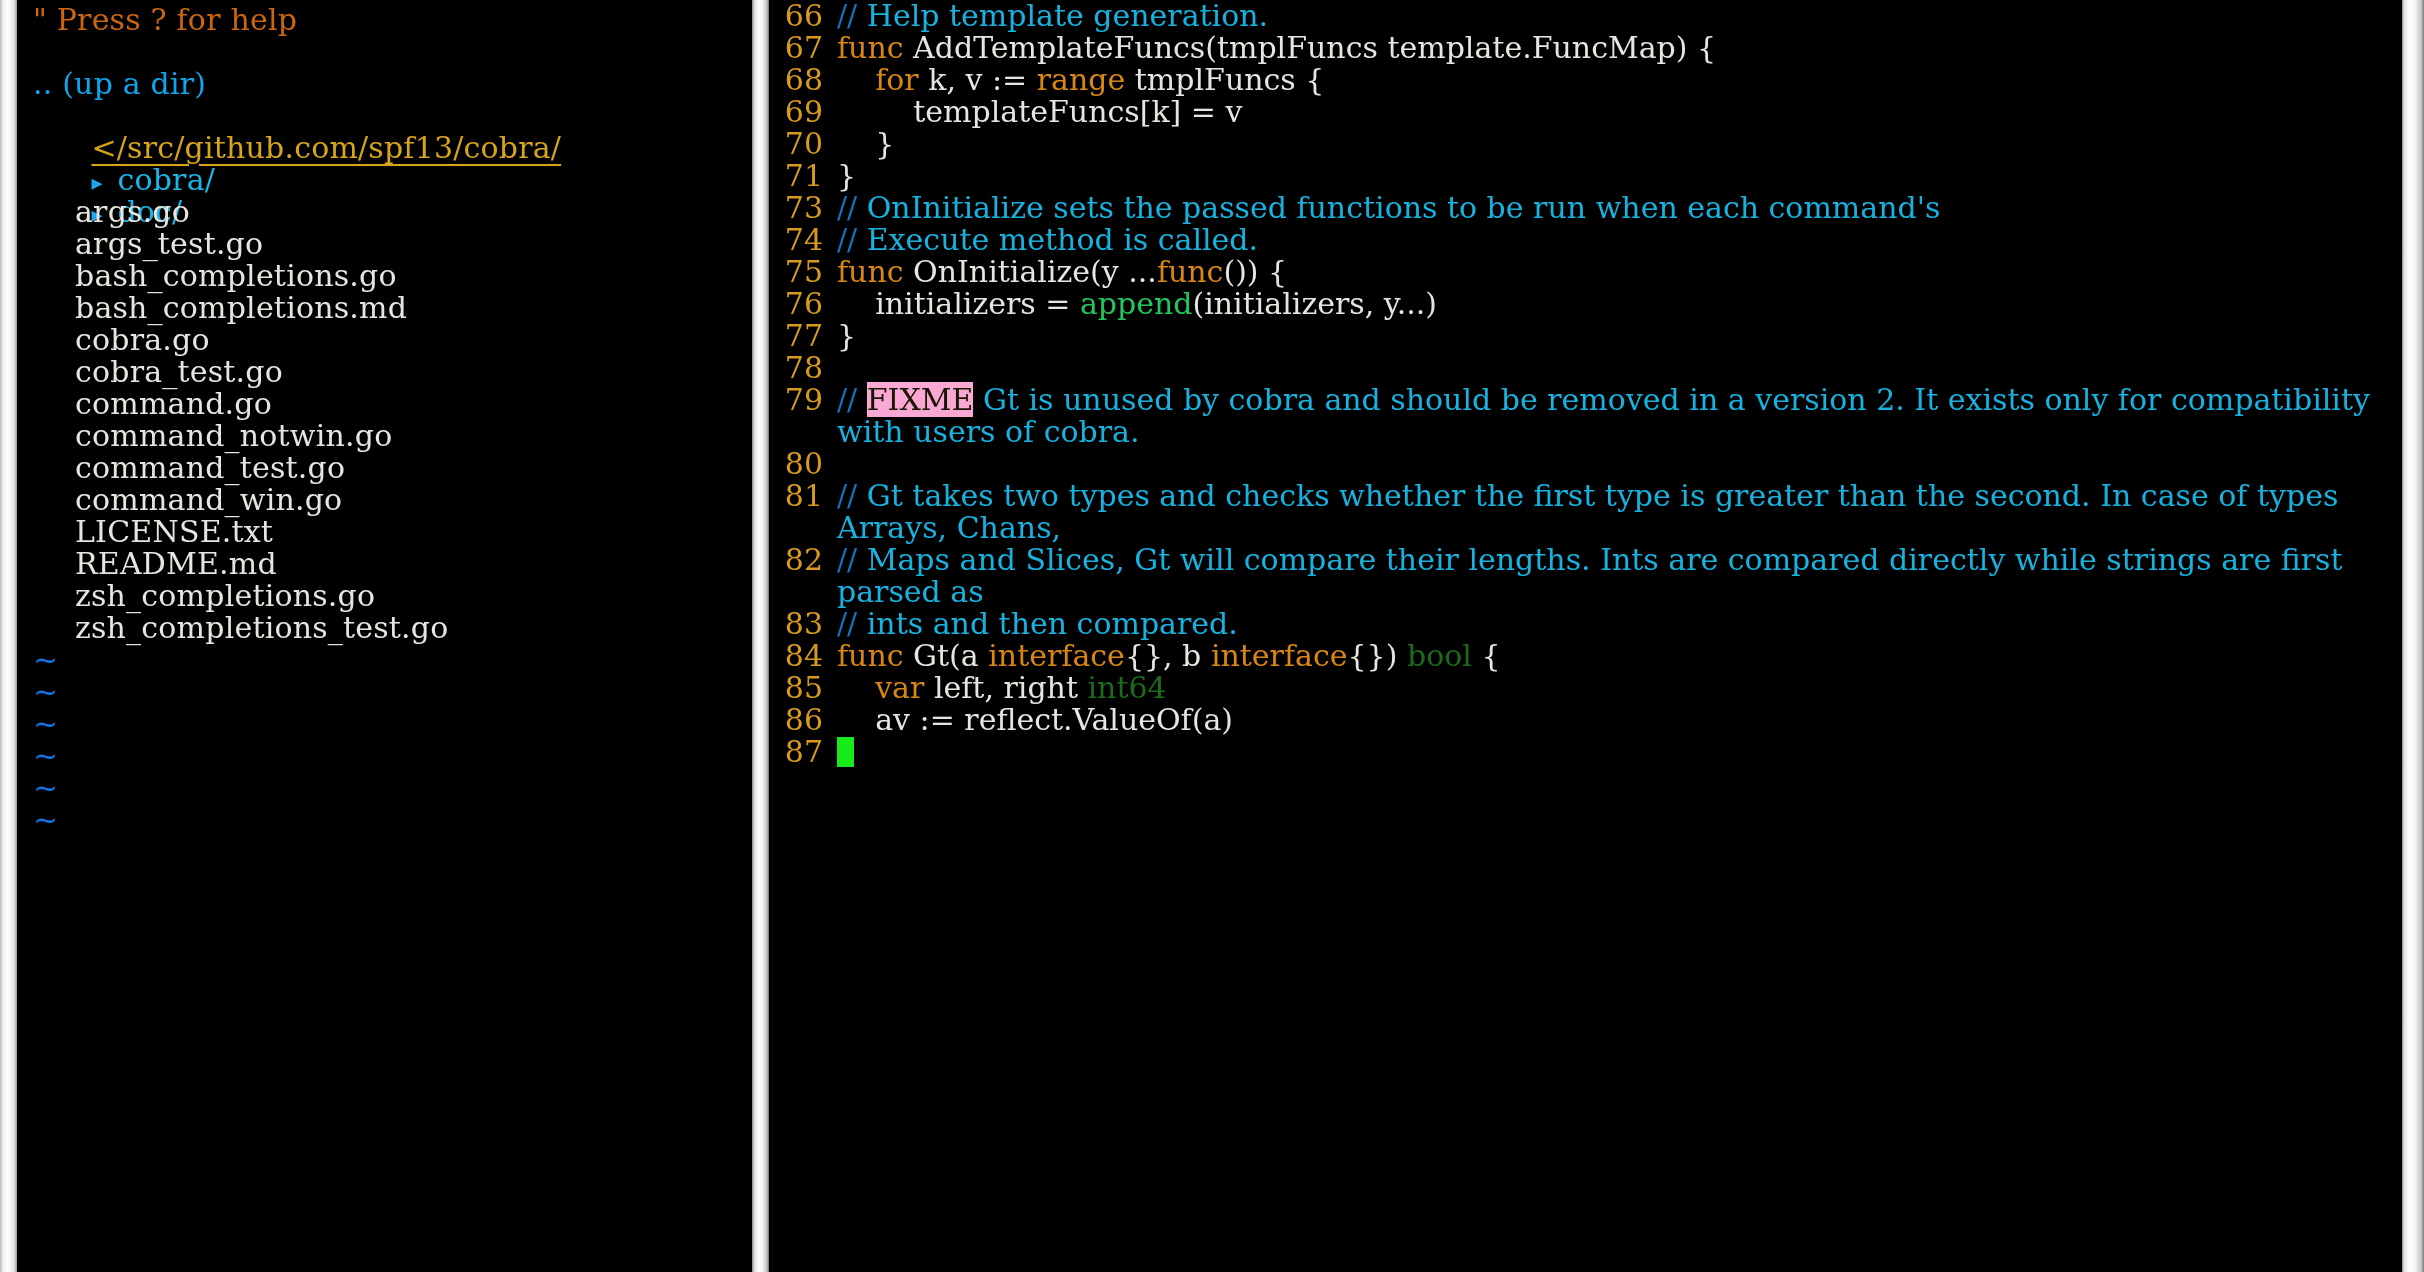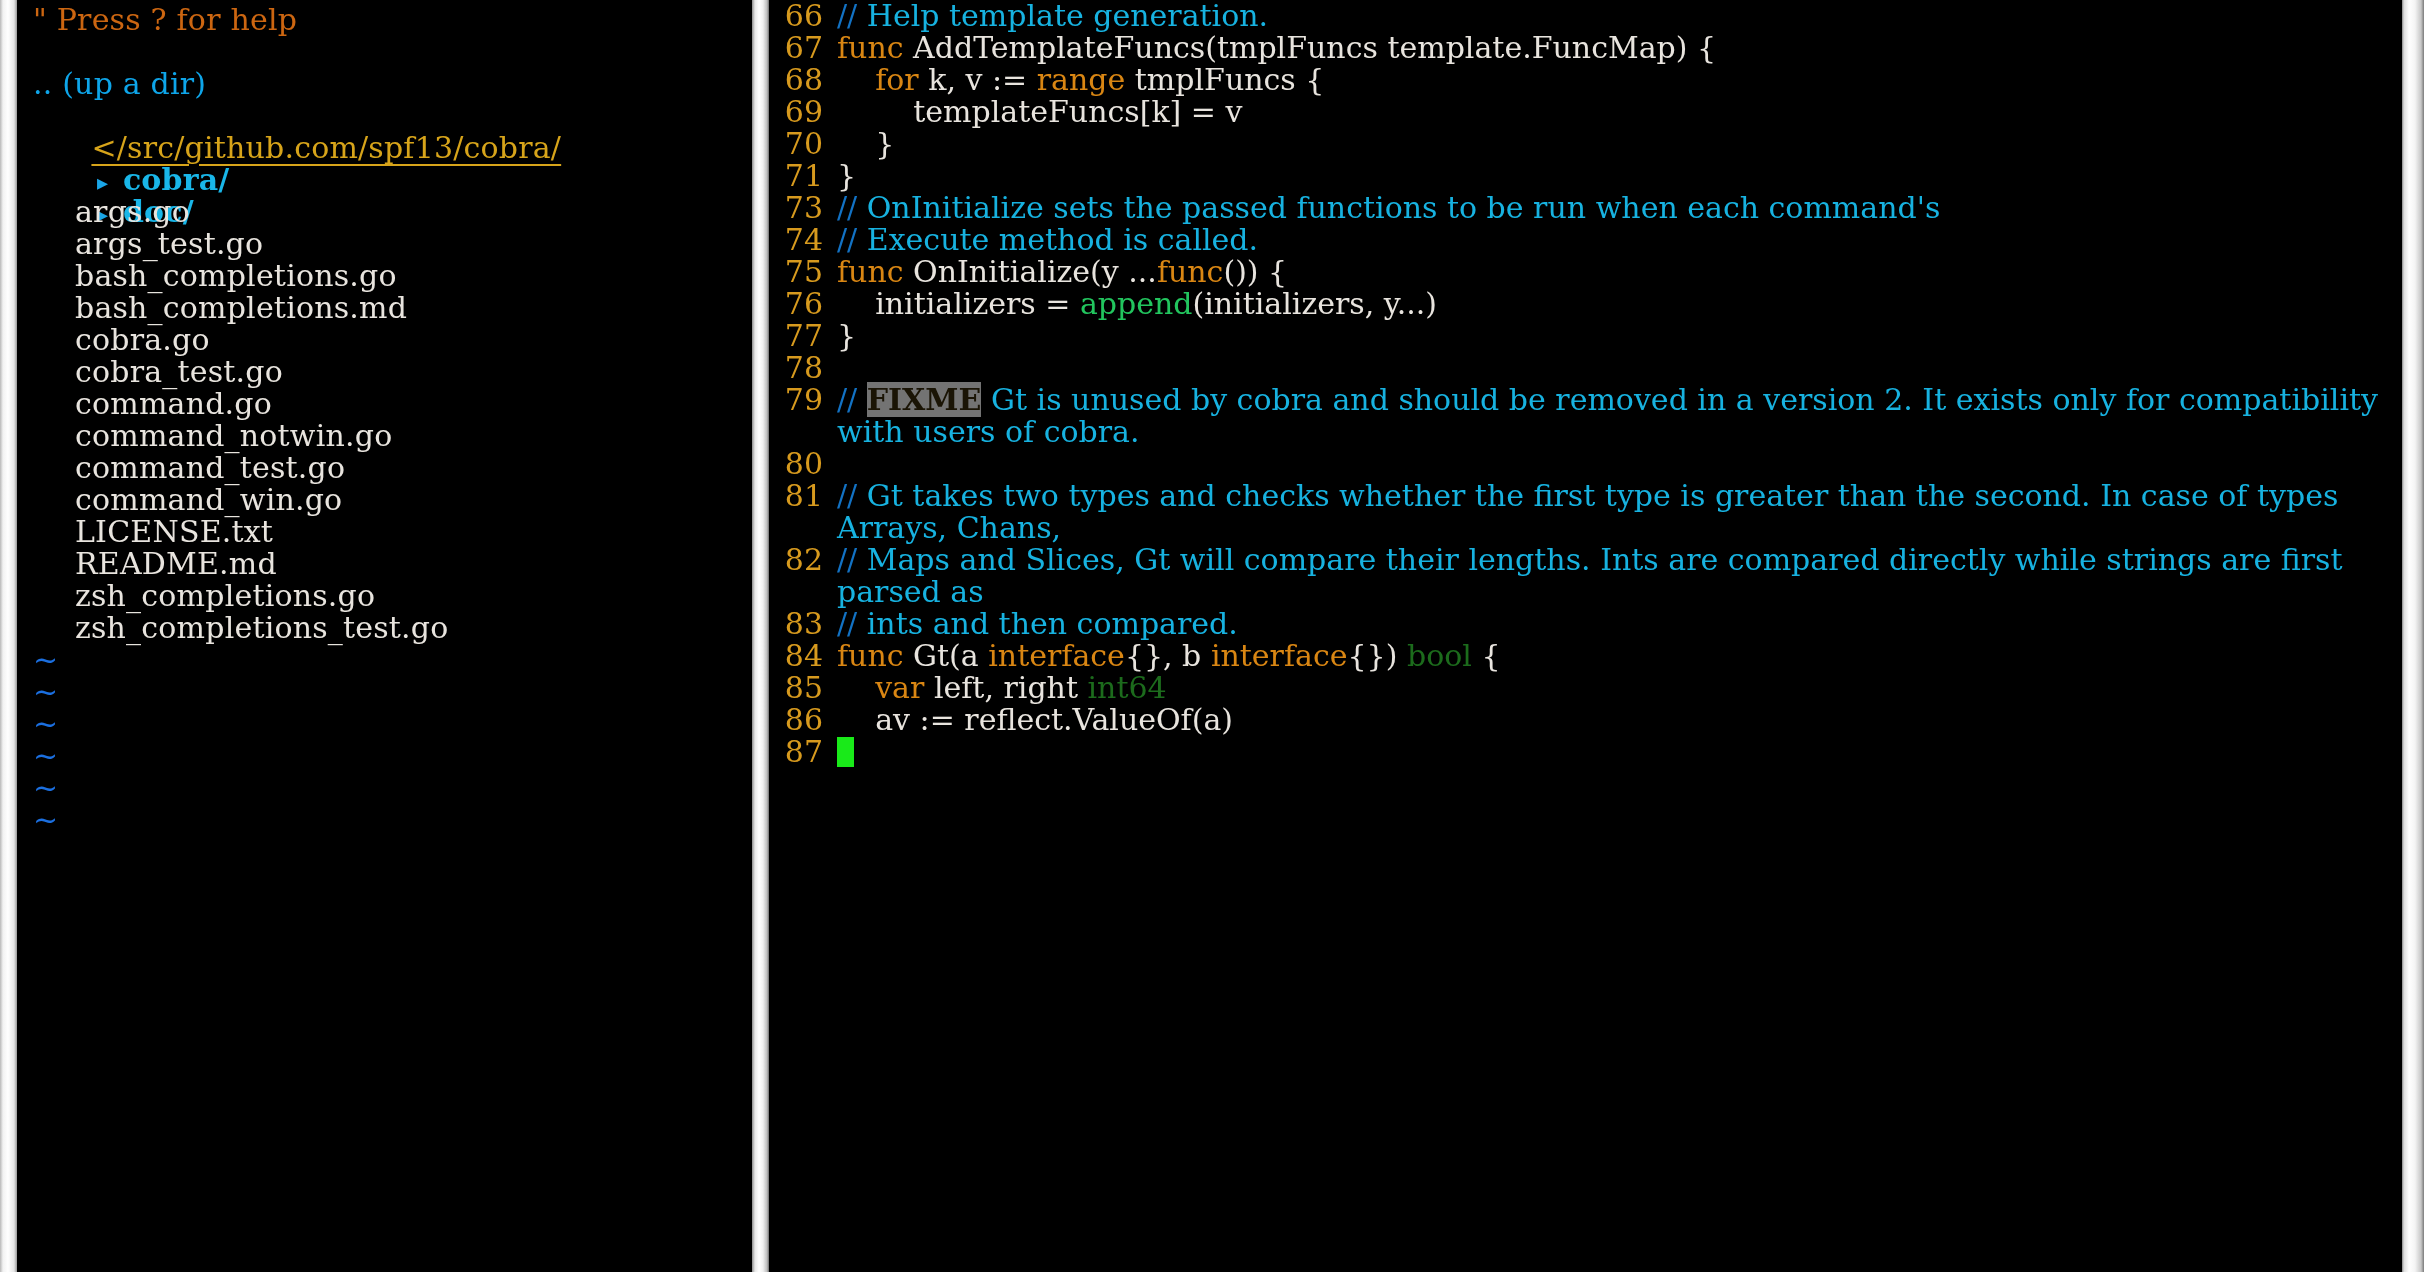--- a/index.html
+++ b/index.html
@@ -58,21 +58,21 @@
 
   .help-hint { color: #cc6611; }
   .blank-row { height: 32px; }
   .updir { color: #0ea5e9; }
   .rootpath {
     color: #d7a41a;
     text-decoration: underline;
     text-underline-offset: 6px;
     text-decoration-thickness: 2px;
   }
-  .dirrow { color: #19b6e8; font-weight: bold; }
+  .dirrow { color: #19b6e8; }
   .arrow {
     color: #1aa6e8;
     font-size: 22px;
     display: inline-block;
     width: 26px;
   }
   .filerow { color: #e8e4de; padding-left: 58px; }
   .tilde { color: #1b6fe0; padding-left: 16px; }
 
   
@@ -126,23 +126,23 @@
     font-size: 30px;
   }
 
   .cmt { color: #17b2e0; }
   .cmt-slash { color: #1272c4; }
   .kw { color: #d98613; }
   .builtin { color: #22c55e; }
   .type { color: #1c6b1c; }
   .plain { color: #e8e4de; }
   .todo {
-    background: #737373;
+    background: #f9a8d4;
     color: #1a1405;
-    font-weight: bold;
+    font-weight: normal;
   }
   .cursor {
     display: inline-block;
     width: 17px;
     height: 30px;
     background: #19ea19;
     vertical-align: -5px;
   }
 
   

